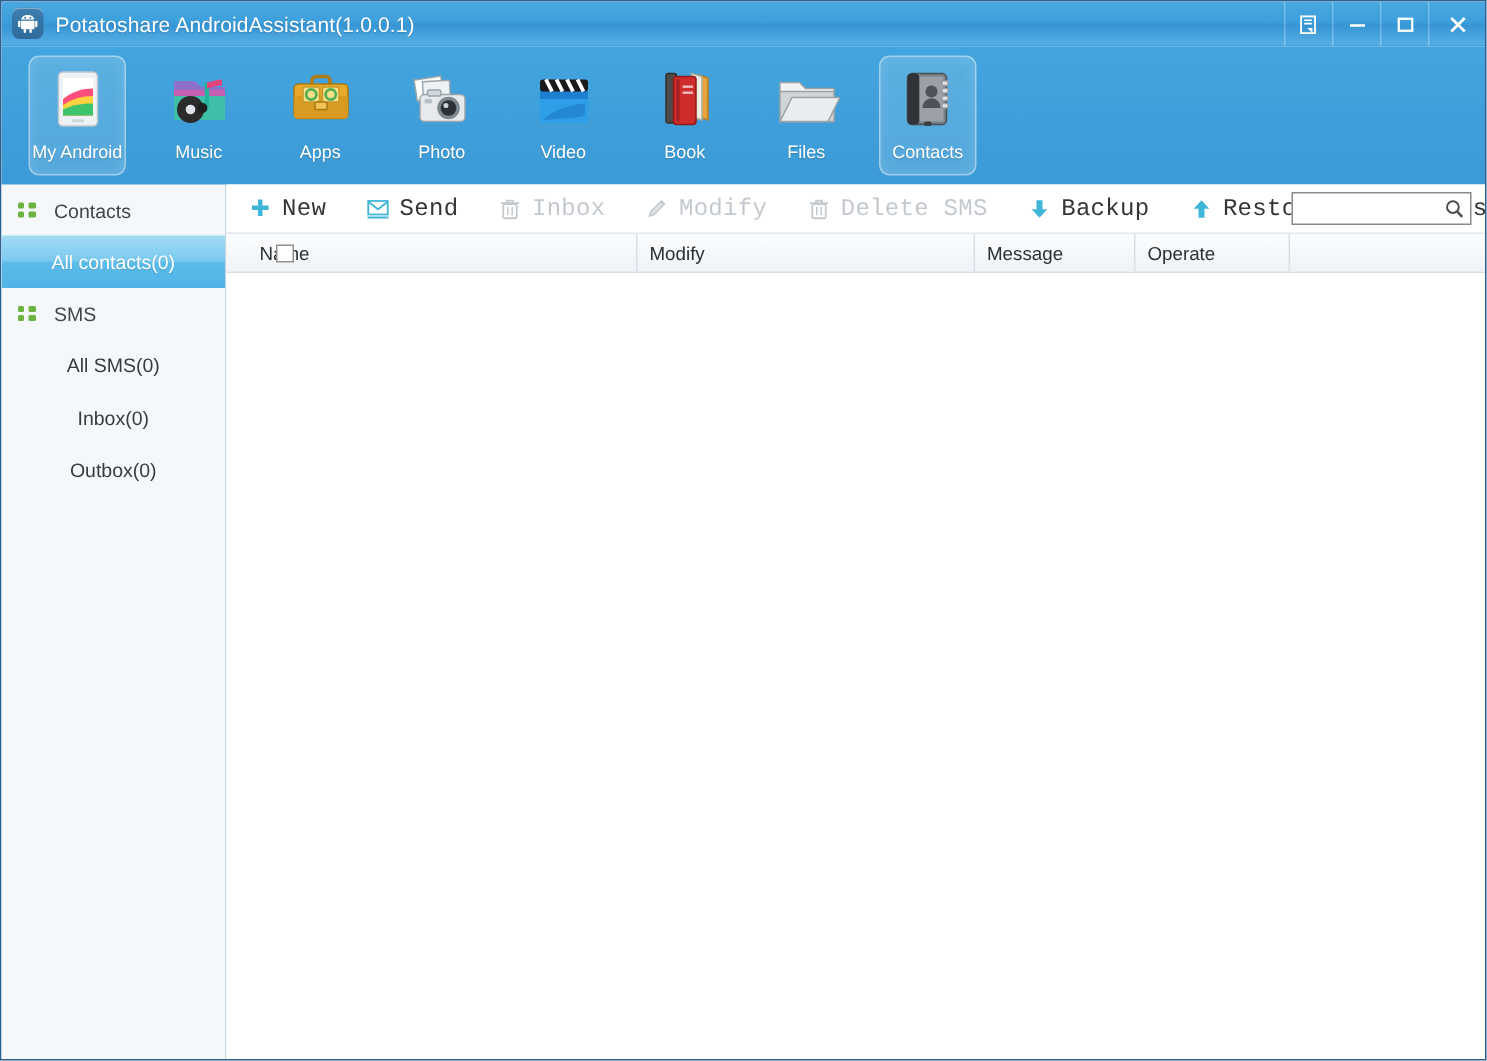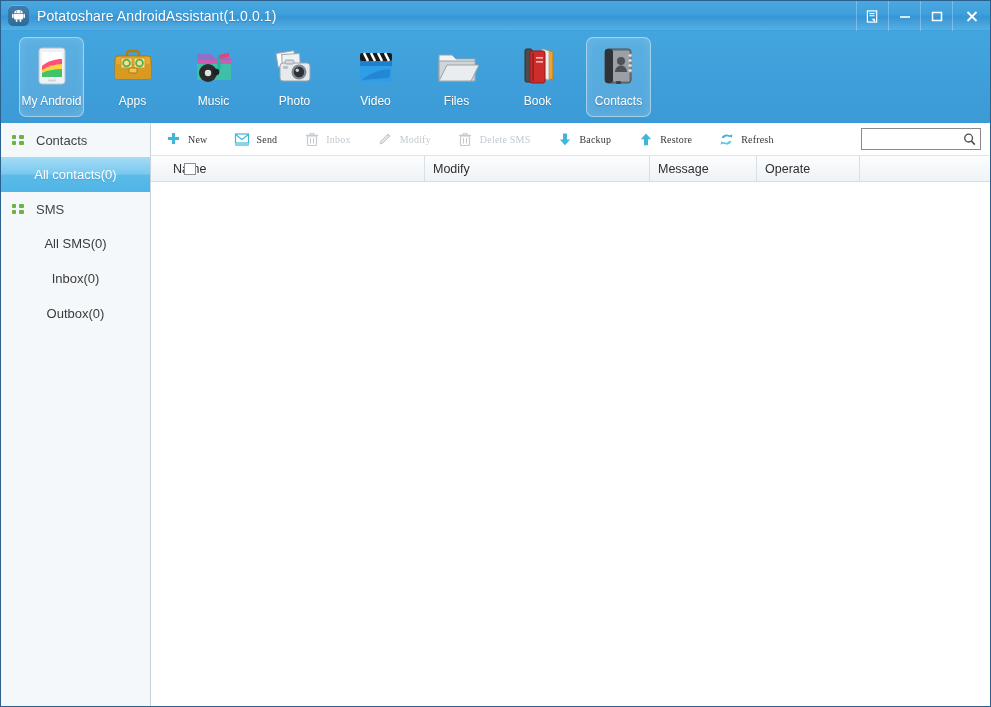--- a/index.html
+++ b/index.html
@@ -215,22 +215,22 @@
   .act-ico {
     width: 17px;
     height: 17px;
     flex: 0 0 17px;
     display: flex;
     align-items: center;
     justify-content: center;
     margin-right: 6px;
   }
   .act-label {
-    font-family: Liberation Serif, serif;
-    font-size: 10px;
+    font-family: Liberation Mono, monospace;
+    font-size: 16px;
     color: #353535;
     letter-spacing: .2px;
   }
   .act-btn.disabled .act-label { color: #c3c9ce; }
 
   
   #search-box {
     position: absolute;
     right: 9px;
     top: 5px;
@@ -362,47 +362,47 @@
           <path d="M10 32v-4c6-3 13-4 20-4v8z" fill="#3fc46b"></path>
           <rect x="16" y="34.5" width="8" height="2" rx="1" fill="#cfd6db"></rect>
         </svg>
       </div>
       <div class="module-label">My Android</div>
     </div>
 
     <div class="module-tile">
       <div class="module-icon">
         <svg width="44" height="42" viewBox="0 0 44 42" aria-hidden="true">
+          <path d="M5 8h14l4 4h16v22H5z" fill="#8e6fc9"></path>
+          <path d="M5 14h34v20H5z" fill="#c85fb0"></path>
+          <path d="M5 18h34v16H5z" fill="#3fbfa8"></path>
+          <circle cx="16" cy="27" r="9" fill="#2b2b2b"></circle>
+          <circle cx="16" cy="27" r="3.2" fill="#dde3e8"></circle>
+          <path d="M27 9v16" stroke="#20b59c" stroke-width="3"></path>
+          <path d="M27 9c4-1 7-2 10-2v4c-3 0-6 1-10 2z" fill="#e0457b"></path>
+          <circle cx="24" cy="26" r="3.3" fill="#1f1f1f"></circle>
+        </svg>
+      </div>
+      <div class="module-label">Music</div>
+    </div>
+
+    <div class="module-tile">
+      <div class="module-icon">
+        <svg width="44" height="42" viewBox="0 0 44 42" aria-hidden="true">
           <path d="M16 10V8a3 3 0 0 1 3-3h6a3 3 0 0 1 3 3v2" fill="none" stroke="#b07d15" stroke-width="2.4"></path>
           <rect x="4" y="10" width="36" height="23" rx="3" fill="#e8a82a" stroke="#a97913"></rect>
           <rect x="4" y="18" width="36" height="15" rx="2" fill="#d99a21"></rect>
           <rect x="10" y="12" width="11" height="10" rx="1.5" fill="#fbe089" stroke="#c79a2c"></rect>
           <rect x="23" y="12" width="11" height="10" rx="1.5" fill="#fbe089" stroke="#c79a2c"></rect>
           <circle cx="15.5" cy="17" r="3.4" fill="none" stroke="#4fae54" stroke-width="1.8"></circle>
           <circle cx="28.5" cy="17" r="3.4" fill="none" stroke="#4fae54" stroke-width="1.8"></circle>
           <rect x="18" y="22" width="8" height="5" rx="1" fill="#f3c455" stroke="#a97913"></rect>
         </svg>
       </div>
       <div class="module-label">Apps</div>
-    </div>
-
-    <div class="module-tile">
-      <div class="module-icon">
-        <svg width="44" height="42" viewBox="0 0 44 42" aria-hidden="true">
-          <path d="M5 8h14l4 4h16v22H5z" fill="#8e6fc9"></path>
-          <path d="M5 14h34v20H5z" fill="#c85fb0"></path>
-          <path d="M5 18h34v16H5z" fill="#3fbfa8"></path>
-          <circle cx="16" cy="27" r="9" fill="#2b2b2b"></circle>
-          <circle cx="16" cy="27" r="3.2" fill="#dde3e8"></circle>
-          <path d="M27 9v16" stroke="#20b59c" stroke-width="3"></path>
-          <path d="M27 9c4-1 7-2 10-2v4c-3 0-6 1-10 2z" fill="#e0457b"></path>
-          <circle cx="24" cy="26" r="3.3" fill="#1f1f1f"></circle>
-        </svg>
-      </div>
-      <div class="module-label">Music</div>
     </div>
 
     <div class="module-tile">
       <div class="module-icon">
         <svg width="46" height="42" viewBox="0 0 46 42" aria-hidden="true">
           <rect x="5" y="6" width="18" height="14" fill="#ffffff" stroke="#9aa5ad" transform="rotate(-9 14 13)"></rect>
           <rect x="10" y="8" width="18" height="14" fill="#eef2f5" stroke="#9aa5ad" transform="rotate(-3 19 15)"></rect>
           <rect x="8" y="17" width="30" height="18" rx="3" fill="#e6eaed" stroke="#9aa5ad"></rect>
           <rect x="13" y="14" width="9" height="4" rx="1.4" fill="#d3d9dd" stroke="#9aa5ad"></rect>
           <circle cx="27" cy="26" r="7.5" fill="#7d878e"></circle>
@@ -422,42 +422,42 @@
           <path d="M7 34c6-6 16-10 28-11v6a3 3 0 0 1-3 3z" fill="#1a74c2" opacity=".55"></path>
           <rect x="5" y="7" width="32" height="8" rx="2" fill="#191919"></rect>
           <path d="M9 7l4 8M16 7l4 8M23 7l4 8M30 7l4 8" stroke="#ffffff" stroke-width="2.6"></path>
         </svg>
       </div>
       <div class="module-label">Video</div>
     </div>
 
     <div class="module-tile">
       <div class="module-icon">
-        <svg width="44" height="40" viewBox="0 0 44 40" aria-hidden="true">
-          <path d="M4 8h13l4 4h19v22H4z" fill="#f1f3f4" stroke="#9aa2a8"></path>
-          <path d="M4 14h36v20H4z" fill="#cfd5d9" stroke="#9aa2a8"></path>
-          <path d="M4 34l8-16h32l-8 16z" fill="#e9edef" stroke="#9aa2a8"></path>
-        </svg>
-      </div>
-      <div class="module-label">Files</div>
-    </div>
-
-    <div class="module-tile">
-      <div class="module-icon">
         <svg width="42" height="44" viewBox="0 0 42 44" aria-hidden="true">
           <path d="M30 5l6 2v28l-6-2z" fill="#e8a33c" stroke="#b97d20"></path>
           <path d="M25 4l7 2v29l-7-2z" fill="#f0efe6" stroke="#b0ac9b"></path>
           <rect x="8" y="4" width="7" height="33" rx="1.5" fill="#4f4b48" stroke="#322f2d"></rect>
           <rect x="13" y="6" width="15" height="32" rx="2" fill="#cf2c2c" stroke="#8e1a1a"></rect>
           <rect x="15" y="8" width="2" height="28" fill="#a41f1f"></rect>
           <rect x="19" y="12" width="7" height="1.6" fill="#f3bcbc"></rect>
           <rect x="19" y="16" width="7" height="1.6" fill="#f3bcbc"></rect>
         </svg>
       </div>
       <div class="module-label">Book</div>
+    </div>
+
+    <div class="module-tile">
+      <div class="module-icon">
+        <svg width="44" height="40" viewBox="0 0 44 40" aria-hidden="true">
+          <path d="M4 8h13l4 4h19v22H4z" fill="#f1f3f4" stroke="#9aa2a8"></path>
+          <path d="M4 14h36v20H4z" fill="#cfd5d9" stroke="#9aa2a8"></path>
+          <path d="M4 34l8-16h32l-8 16z" fill="#e9edef" stroke="#9aa2a8"></path>
+        </svg>
+      </div>
+      <div class="module-label">Files</div>
     </div>
 
     <div class="module-tile selected">
       <div class="module-icon">
         <svg width="40" height="44" viewBox="0 0 40 44" aria-hidden="true">
           <rect x="6" y="4" width="26" height="34" rx="3" fill="#7b8287" stroke="#4a4f53"></rect>
           <rect x="6" y="4" width="8" height="34" rx="3" fill="#2f3337"></rect>
           <rect x="14" y="6" width="16" height="30" fill="#9aa0a5"></rect>
           <circle cx="22" cy="16" r="4" fill="#4c5257"></circle>
           <path d="M16 27c0-4 3-6.5 6-6.5s6 2.5 6 6.5z" fill="#4c5257"></path>

